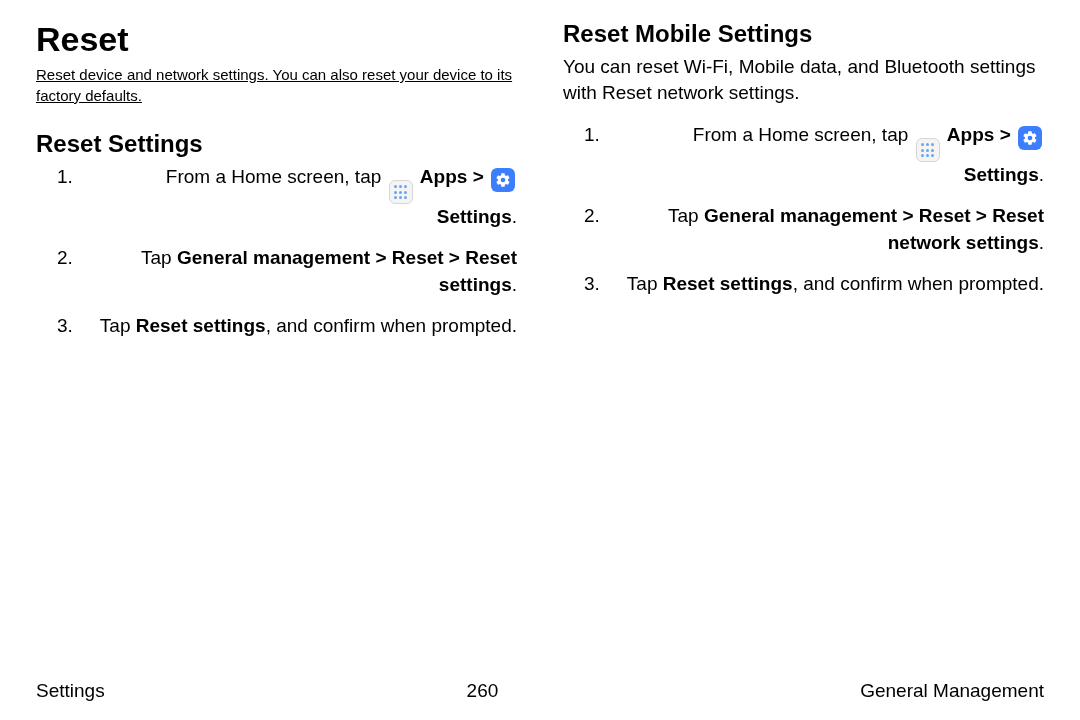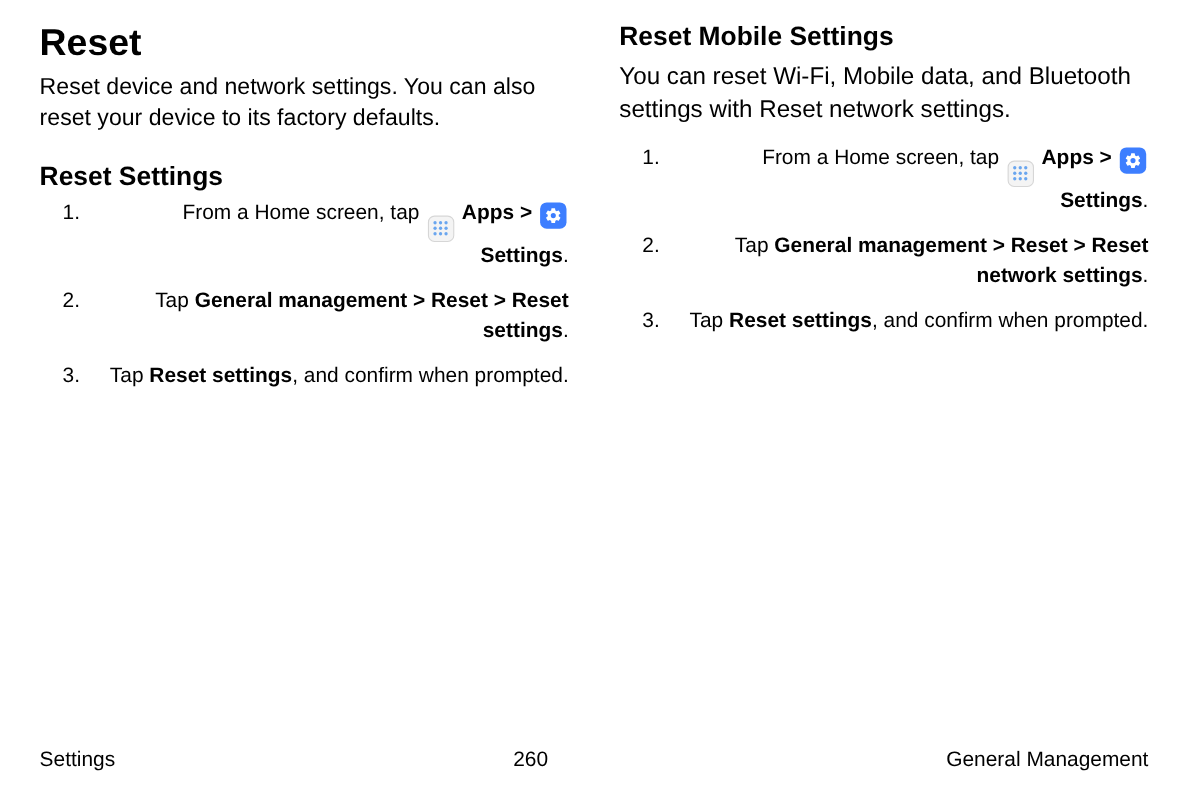--- a/index.html
+++ b/index.html
@@ -21,31 +21,32 @@
     flex: 1;
     min-width: 0;
   }
   h1 {
     font-size: 34px;
     font-weight: 700;
     line-height: 1.15;
     margin-bottom: 6px;
   }
   .intro {
-    font-size: 21px;
+    font-size: 15px;
     line-height: 1.38;
     margin-bottom: 24px;
+    text-decoration: underline;
   }
   h2 {
     font-size: 24px;
     font-weight: 700;
     margin-bottom: 6px;
   }
   .sub-intro {
-    font-size: 22px;
+    font-size: 19px;
     line-height: 1.38;
     margin-bottom: 16px;
   }
   ol {
     list-style: decimal;
     padding-left: 42px;
     font-size: 19px;
     line-height: 1.42;
   }
   ol li {

